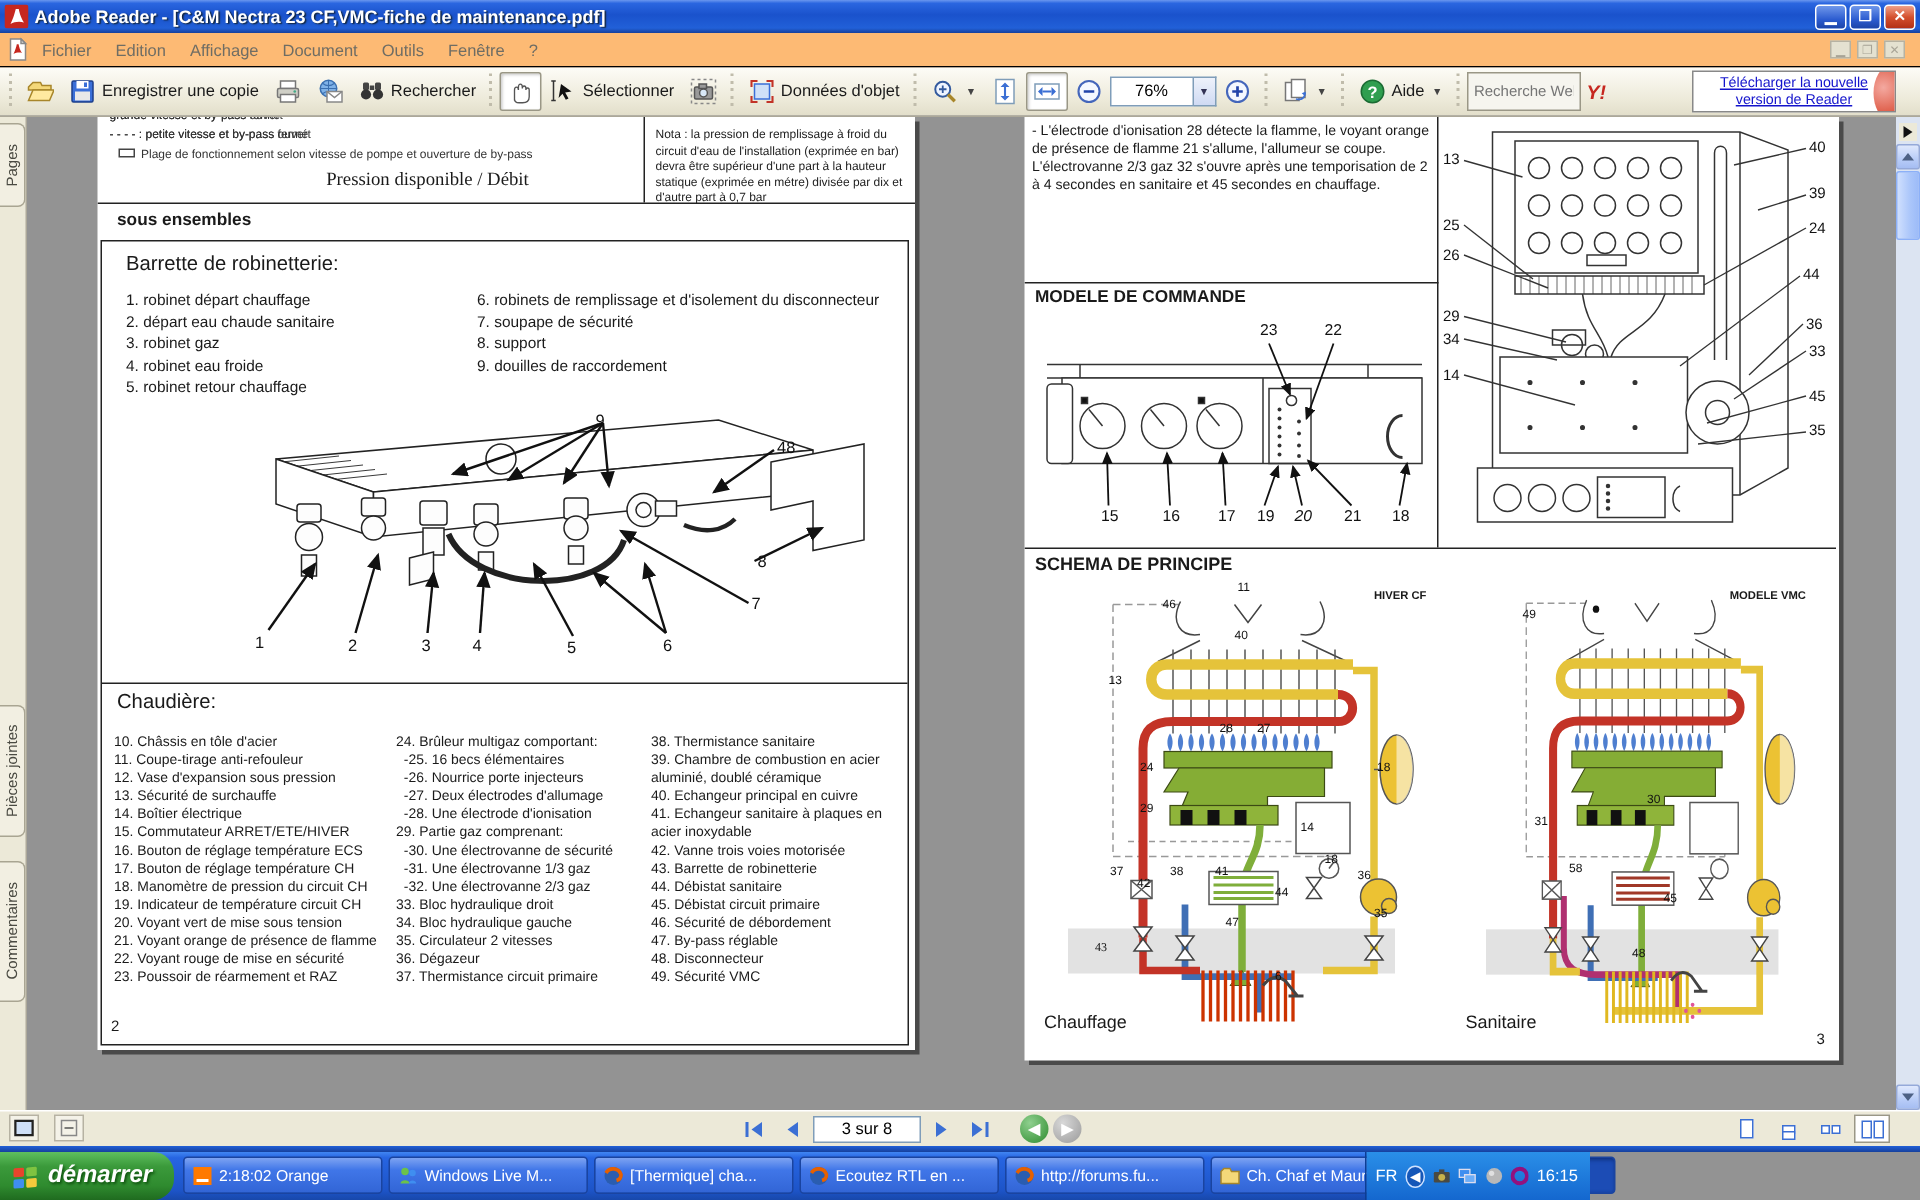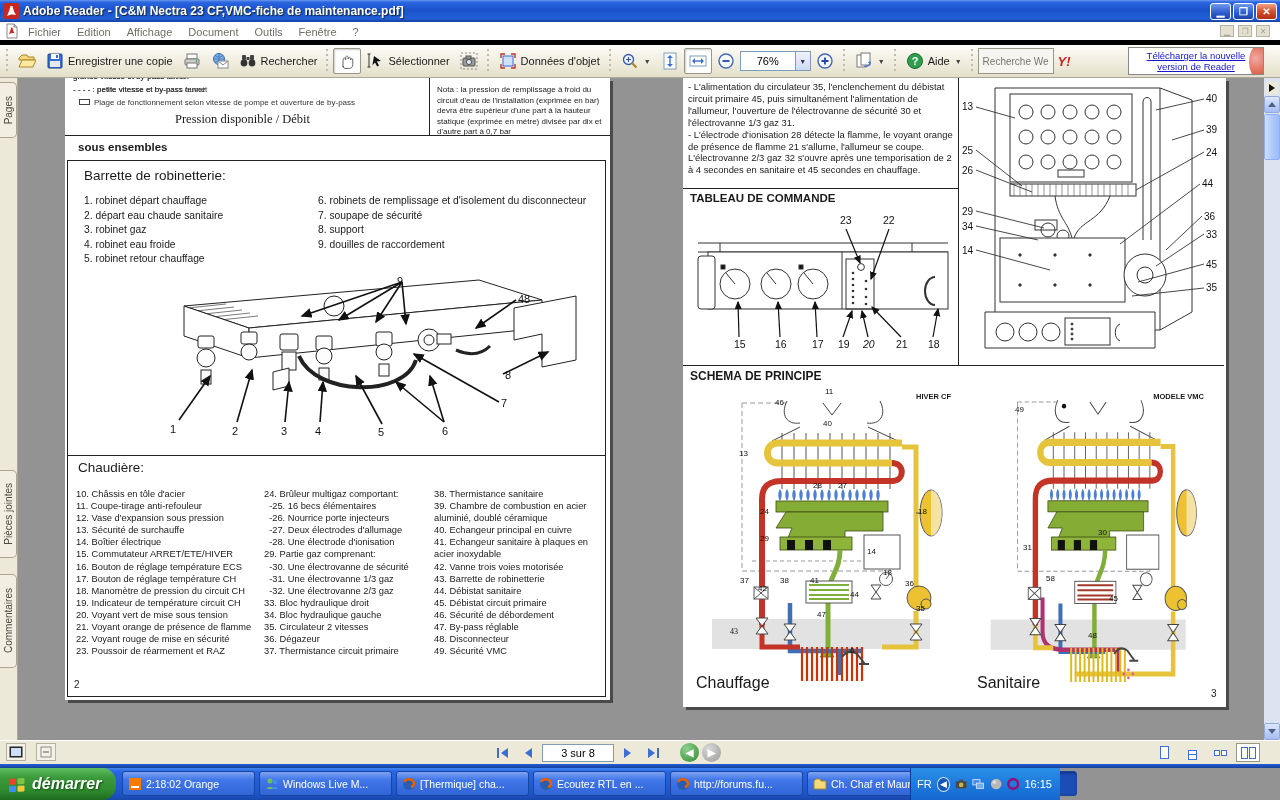--- a/index.html
+++ b/index.html
@@ -14,22 +14,22 @@
   .titlebar .title-text { color:#fff; font-weight:bold; font-size:12px; margin-left:4px;
     text-shadow:1px 1px 1px #123; white-space:nowrap; flex:1; }
   .winbtns { display:flex; gap:2px; }
   .wb { width:21px; height:17px; border:1px solid #fff; border-radius:3px; display:flex;
     align-items:center; justify-content:center; color:#fff; font-size:10px; font-weight:bold;
     background:linear-gradient(180deg,#6f97ea,#2c5cd0 60%,#1c44a8); cursor:default; }
   .wb.close { background:linear-gradient(180deg,#f0a088,#d4502e 50%,#b23016); }
   .app-icon16 { width:16px; height:16px; display:inline-block; }
 
   
-  .menubar { position:absolute; left:0; top:22px; width:1280px; height:23px; background:#ffffff;
-    border-bottom:5px solid #000000; display:flex; align-items:center; padding:0 4px; }
+  .menubar { position:absolute; left:0; top:22px; width:1280px; height:23px; background:#fdba74;
+    border-bottom:1px solid #000000; display:flex; align-items:center; padding:0 4px; }
   .menu-item { font-size:11px; color:#6f6d64; padding:3px 8px; }
   .child-winbtns { margin-left:auto; display:flex; gap:4px; padding-right:6px; }
   .cwb { width:14px; height:12px; border:1px solid #b6b2a2; color:#a8a496; font-size:8px;
     display:flex; align-items:center; justify-content:center; background:#e4e1d0; }
 
   
   .toolbar { position:absolute; left:0; top:45px; width:1280px; height:33px;
     background:linear-gradient(180deg,#fdfcf7,#ece9d8 70%,#e2deca); border-bottom:1px solid #aca899;
     display:flex; align-items:center; padding:0 2px; }
   .grip { width:5px; height:24px; margin:0 3px;
@@ -66,21 +66,21 @@
   .page { position:absolute; background:#fff; color:#1a1a1a; box-shadow:3px 3px 0 #4a4a4a; overflow:hidden; }
   .page-left  { left:47px; top:0; width:545px; height:622px; }
   .page-right { left:665px; top:0; width:543px; height:629px; }
   .page * { position:absolute; }
 
   
   .lp-row1 { top:-6px; left:8px; width:352px; font-size:8px; color:#333; display:flex; gap:36px; white-space:nowrap; }
   .lp-row2 { top:7px;  left:8px; width:352px; font-size:8px; color:#333; display:flex; gap:30px; white-space:nowrap; }
   .lp-row3 { top:20px; left:14px; font-size:8px; color:#333; white-space:nowrap; }
   .box-glyph { position:static!important; display:inline-block; width:11px; height:6px; border:1px solid #444; margin-right:4px; }
-  .lp-caption { top:34px; left:110px; width:220px; text-align:left; font-family:"Liberation Serif",serif; font-size:12.5px; }
+  .lp-caption { top:34px; left:110px; width:220px; text-align:center; font-family:"Liberation Serif",serif; font-size:12.5px; }
   .lp-nota { top:7px; left:372px; width:168px; font-size:8px; line-height:10.6px; color:#222; position:absolute; }
   .lp-vdiv { top:0; left:364px; height:57px; border-left:1px solid #222; }
   .lp-hr1 { top:57px; left:0; width:545px; border-top:1px solid #222; }
   .lp-sous { top:63px; left:13px; font-size:11.5px; font-weight:bold; }
   .lp-box { top:82px; left:2px; width:539px; height:537px; border:1px solid #222; }
   .barrette-title { left:16px; top:7px; font-size:13.5px; }
   .doc-list div { position:static; }
   .bcol1 { left:16px; top:33px; font-size:10.3px; line-height:14.6px; }
   .bcol2 { left:250px; top:33px; width:272px; font-size:10.3px; line-height:14.6px; }
   .barrette-fig { left:16px; top:103px; width:502px; height:184px; font-size:11px; }
@@ -100,21 +100,21 @@
   .rp-tableau-title { left:7px; top:114px; font-weight:bold; font-size:11.5px; }
   .panel-fig { left:7px; top:131px; width:266px; height:150px; font-size:10.5px; }
   .cutaway-fig { left:277px; top:2px; width:264px; height:284px; font-size:10px; }
   .rp-hr2 { top:287px; left:0; width:541px; border-top:1px solid #222; }
   .rp-schema-title { left:7px; top:291px; font-weight:bold; font-size:12px; }
   .schema { top:306px; height:302px; font-size:8px; }
   .schema-cf  { left:7px; width:265px; }
   .schema-vmc { left:288px; width:237px; }
   .schema svg { position:absolute; inset:0; width:100%; height:100%; }
   .model-label { top:8px; right:4px; left:auto; font-size:7.5px; font-weight:bold; }
-  .schema-caption { top:290px; left:6px; font-size:16px; }
+  .schema-caption { top:290px; left:6px; font-size:12px; }
   .rp-pnum { left:528px; top:610px; font-size:10px; }
 
   .fig { position:absolute; }
   .fig svg { position:absolute; inset:0; width:100%; height:100%; }
   .co { position:absolute; color:#111; line-height:1; }
   .co-host { position:absolute; inset:0; }
 
   
   .vscroll { position:absolute; right:0; top:0; width:16px; height:662px; background:#dce4f2; }
   .sc-btn { position:absolute; left:0; width:16px; height:17px; border:1px solid #95a9d9; border-radius:2px;
@@ -500,26 +500,25 @@
               <div class="li">47. By-pass réglable</div>
               <div class="li">48. Disconnecteur</div>
               <div class="li">49. Sécurité VMC</div>
             </div>
           <div class="lp-pnum">2</div>
         </div>
       </div>
 
       <div class="page page-right">
         <div class="rp-intro">
-            <p>- L'alimentation du circulateur 35, l'enclenchement du débistat circuit primaire 45, puis simultanément l'alimentation de l'allumeur, l'ouverture de l'électrovanne de sécurité 30  et l'électrovanne 1/3 gaz 31.</p>
             <p>- L'électrode d'ionisation 28 détecte la flamme, le voyant orange de présence de flamme 21 s'allume, l'allumeur se coupe. L'électrovanne 2/3 gaz 32  s'ouvre après une temporisation de 2 à 4 secondes en sanitaire et 45 secondes en chauffage.</p>
           </div>
         <div class="rp-vdiv"></div>
         <div class="rp-hr1"></div>
-        <div class="rp-tableau-title">TABLEAU DE COMMANDE</div>
+        <div class="rp-tableau-title">MODELE DE COMMANDE</div>
 
         <div class="fig panel-fig">
           <svg viewBox="0 0 266 150">
             <defs>
                 <marker id="ar2" markerWidth="8" markerHeight="8" refX="6" refY="3" orient="auto">
                   <path d="M0,0 L7,3 L0,6 Z" fill="#111"></path>
                 </marker>
               </defs>
             <g stroke="#333" fill="none" stroke-width="1">
               <path d="M8,34 H258 M8,43 H258 M30,34 V43 M222,34 V43"></path>

